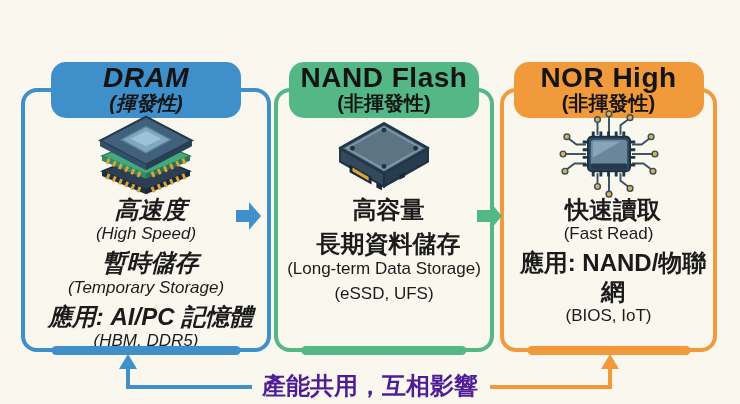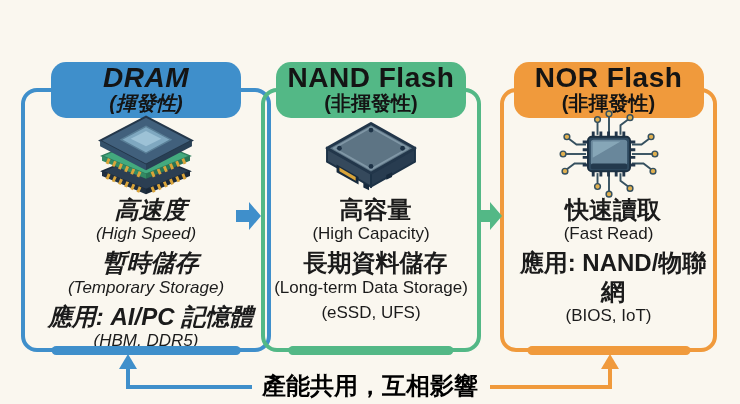--- a/index.html
+++ b/index.html
@@ -6,21 +6,21 @@
   .stage {
     position:relative; width:740px; height:404px; overflow:hidden;
     background:#faf7ef; color:#1b1b1b;
     font-family:"Liberation Sans","DejaVu Sans",sans-serif;
   }
   .panel {
     position:absolute; top:88px; height:264px; box-sizing:border-box;
     border:4px solid var(--c); border-radius:16px;
   }
   .panel-1 { left:21px;  width:250px;font-style:italic; }
-  .panel-2 { left:261px; width:220px; }
+  .panel-2 { left:274px; width:220px; }
   .panel-3 { left:500px; width:217px; }
   .header {
     position:absolute; top:-30px; left:50%; transform:translateX(-50%);
     width:190px; background:var(--c); border-radius:15px;
     text-align:center; padding:2px 0 4px;
   }
   .header .title {
     font-size:28px; font-weight:800; line-height:1.02; letter-spacing:.5px; color:#141414;
   }
   .header .subtitle {
@@ -39,21 +39,21 @@
   .bar {
     position:absolute; bottom:-7px; left:50%; transform:translateX(-50%);
     width:78%; height:9px; border-radius:5px; background:var(--c);
   }
   .overlay {
     position:absolute; left:0; top:0; width:740px; height:404px;
     pointer-events:none;
   }
   .share-label {
     position:absolute; top:370px; left:0; width:740px; text-align:center;
-    font-size:24px; font-weight:800; color:#000000;
+    font-size:24px; font-weight:800; color:#4c1d95;
   }
 </style>
 </head>
 <body>
 
 <div class="stage">
 
   <div class="panel panel-1" style="--c: #3f8fcb;">
     <div class="header">
       <div class="title">DRAM</div>
@@ -115,36 +115,35 @@
         <circle cx="60" cy="59" r="2.5" fill="#1d3246"></circle>
         <polygon points="24,57 47,70 47,78 24,65" fill="#16293c"></polygon>
         <polygon points="27,60 44,70 44,74 27,64" fill="#d9a43a"></polygon>
         <polygon points="52,76 58,79 58,84 52,81" fill="#16293c"></polygon>
         <polygon points="76,68 82,65 82,70 76,73" fill="#16293c"></polygon>
       </svg>
     </div>
     <div class="features">
       <div class="feat">
         <div class="zh">高容量</div>
-        <div class="en">(High Capacity)</div>
       </div>
       <div class="feat">
         <div class="zh">長期資料儲存</div>
         <div class="en">(Long-term Data Storage)</div>
       </div>
       <div class="feat">
         <div class="en">(eSSD, UFS)</div>
       </div>
     </div>
     <div class="bar"></div>
   </div>
 
   <div class="panel panel-3" style="--c: #f09a3c;">
     <div class="header">
-      <div class="title">NOR Flash</div>
+      <div class="title">NOR High</div>
       <div class="subtitle">(非揮發性)</div>
     </div>
     <div class="icon-wrap">
       <svg width="116" height="88" viewBox="0 0 120 92">
         <g stroke="#35505f" stroke-width="2" fill="none">
           <path d="M48,26 V12"></path>
             <path d="M60,26 V6"></path>
             <path d="M72,26 V16 L80,10"></path>
           <path d="M48,66 V78"></path>
             <path d="M60,66 V86"></path>

